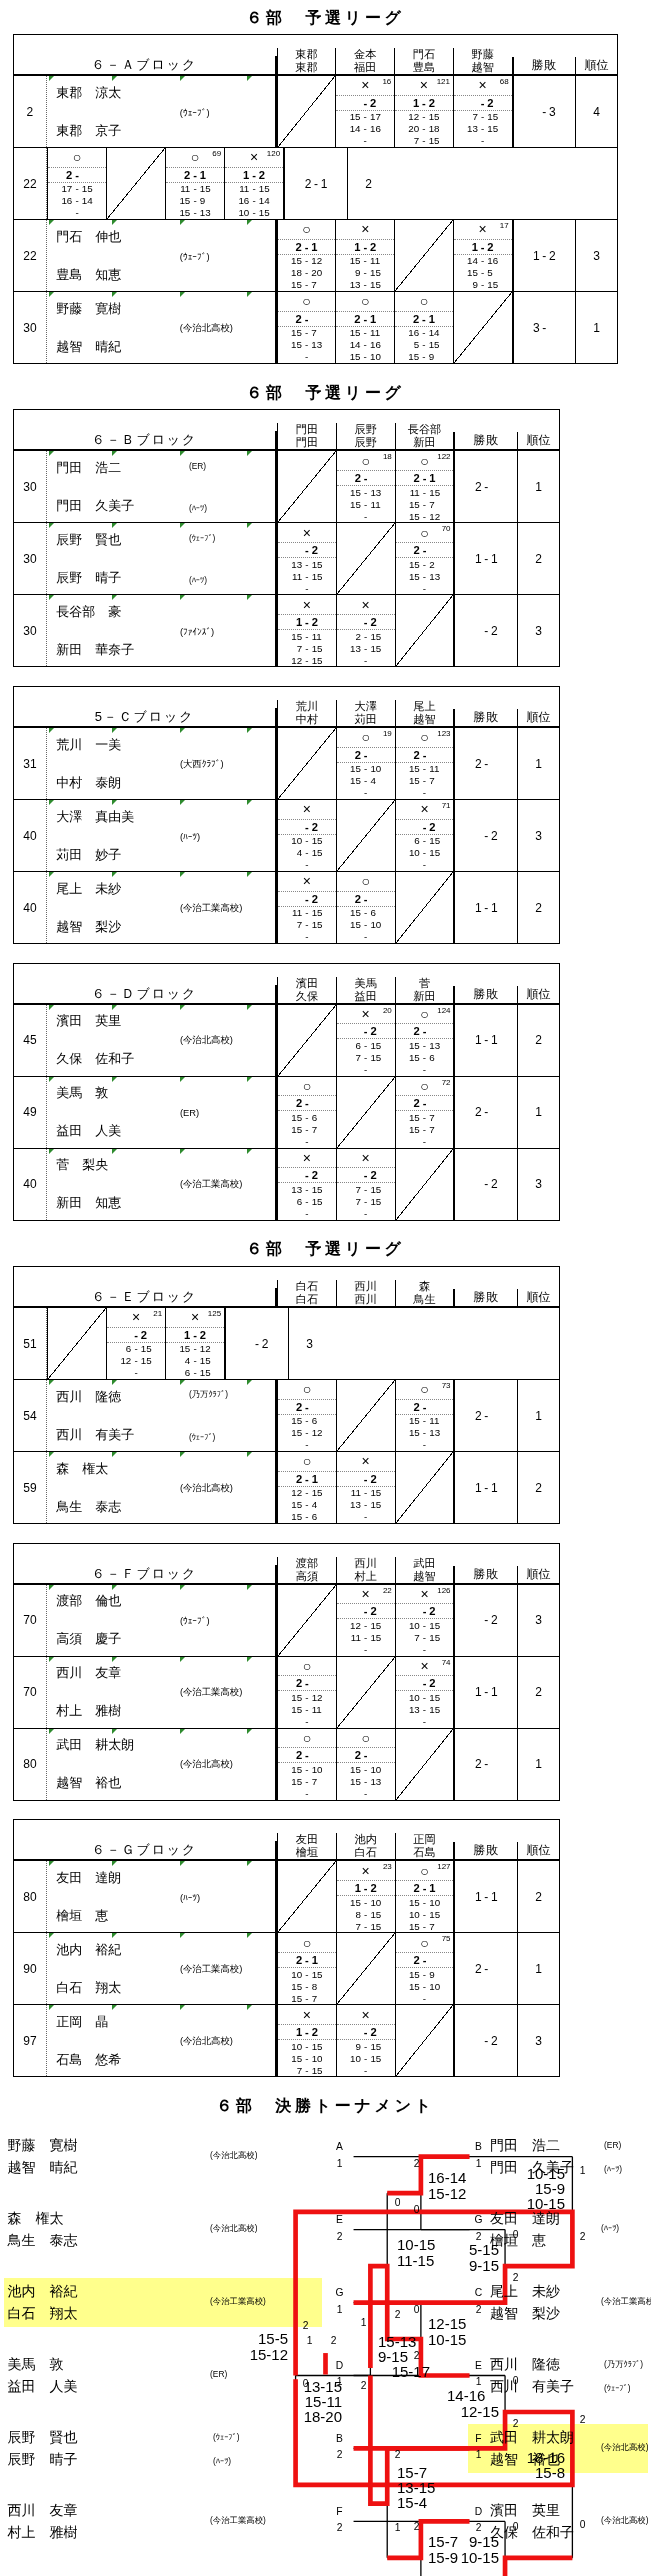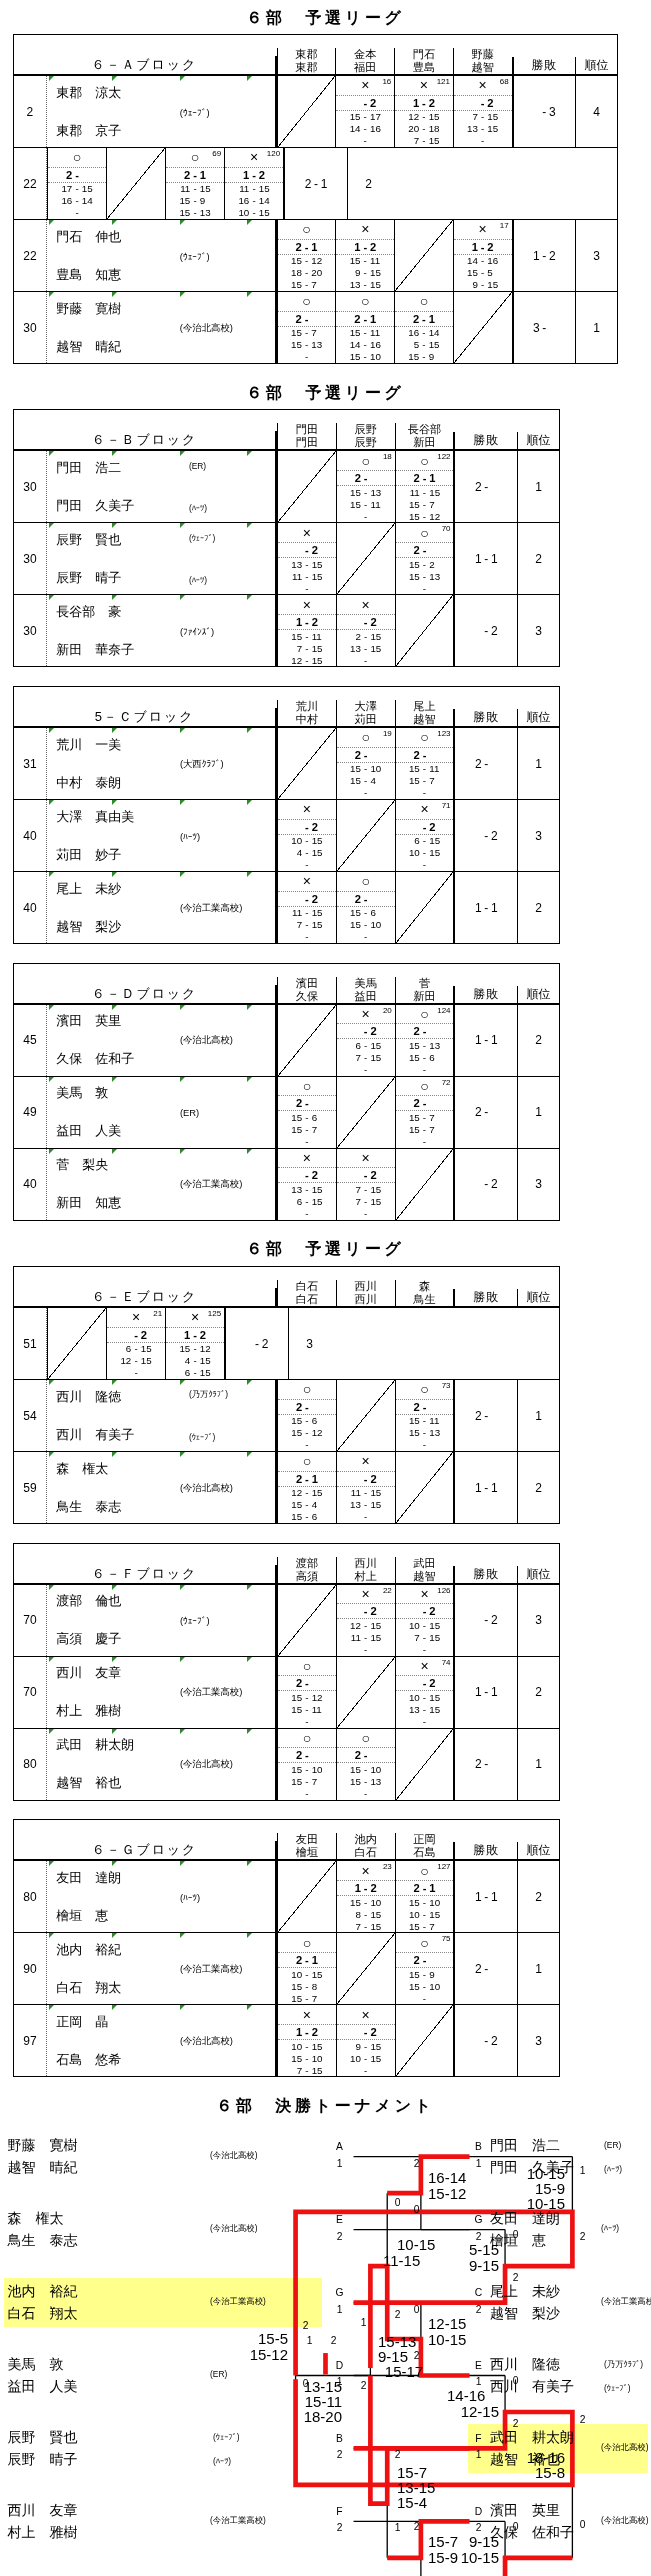--- a/index.html
+++ b/index.html
@@ -1955,38 +1955,38 @@
     <div class="babs bm" style="left: 576px; top: 396px;">0</div>
     <div class="babs bs" style="left: 236px; top: 207px; text-align: right;">15-5</div>
     <div class="babs bs" style="left: 236px; top: 223px; text-align: right;">15-12</div>
     <div class="babs bm" style="left: 299px; top: 197px;">2</div>
     <div class="babs bm" style="left: 299px; top: 255px;">0</div>
     <div class="babs bs" style="left: 428px; top: 46px; text-align: left;">16-14</div>
     <div class="babs bs" style="left: 428px; top: 62px; text-align: left;">15-12</div>
     <div class="babs bm" style="left: 410px; top: 35px;">2</div>
     <div class="babs bm" style="left: 410px; top: 81px;">0</div>
     <div class="babs bs" style="left: 397px; top: 113px; text-align: left;">10-15</div>
-    <div class="babs bs" style="left: 383px; top: 129px; text-align: left;">11-15</div>
+    <div class="babs bs" style="left: 397px; top: 129px; text-align: left;">11-15</div>
     <div class="babs bm" style="left: 391px; top: 74px;">0</div>
     <div class="babs bm" style="left: 391px; top: 186px;">2</div>
     <div class="babs bs" style="left: 428px; top: 192px; text-align: left;">12-15</div>
     <div class="babs bs" style="left: 428px; top: 208px; text-align: left;">10-15</div>
     <div class="babs bm" style="left: 410px; top: 181px;">0</div>
     <div class="babs bm" style="left: 410px; top: 227px;">2</div>
     <div class="babs bs" style="left: 428px; top: 410px; text-align: left;">15-7</div>
     <div class="babs bs" style="left: 428px; top: 426px; text-align: left;">15-9</div>
     <div class="babs bm" style="left: 410px; top: 398px;">2</div>
     <div class="babs bs" style="left: 397px; top: 341px; text-align: left;">15-7</div>
     <div class="babs bs" style="left: 397px; top: 356px; text-align: left;">13-15</div>
     <div class="babs bs" style="left: 397px; top: 371px; text-align: left;">15-4</div>
     <div class="babs bm" style="left: 391px; top: 326px;">2</div>
     <div class="babs bm" style="left: 391px; top: 399px;">1</div>
     <div class="babs bs" style="left: 378px; top: 210px; text-align: left;">15-13</div>
     <div class="babs bs" style="left: 378px; top: 225px; text-align: left;">9-15</div>
-    <div class="babs bs" style="left: 378px; top: 240px; text-align: center;">15-17</div>
+    <div class="babs bs" style="left: 378px; top: 240px; text-align: right;">15-17</div>
     <div class="babs bm" style="left: 357px; top: 194px;">1</div>
     <div class="babs bm" style="left: 357px; top: 257px;">2</div>
     <div class="babs bm" style="left: 303px; top: 212px;">1</div>
     <div class="babs bm" style="left: 327px; top: 212px;">2</div>
     <div class="babs bs" style="left: 290px; top: 255px; text-align: right;">13-15</div>
     <div class="babs bs" style="left: 290px; top: 270px; text-align: right;">15-11</div>
     <div class="babs bs" style="left: 290px; top: 285px; text-align: right;">18-20</div>
   </div>
 
 

